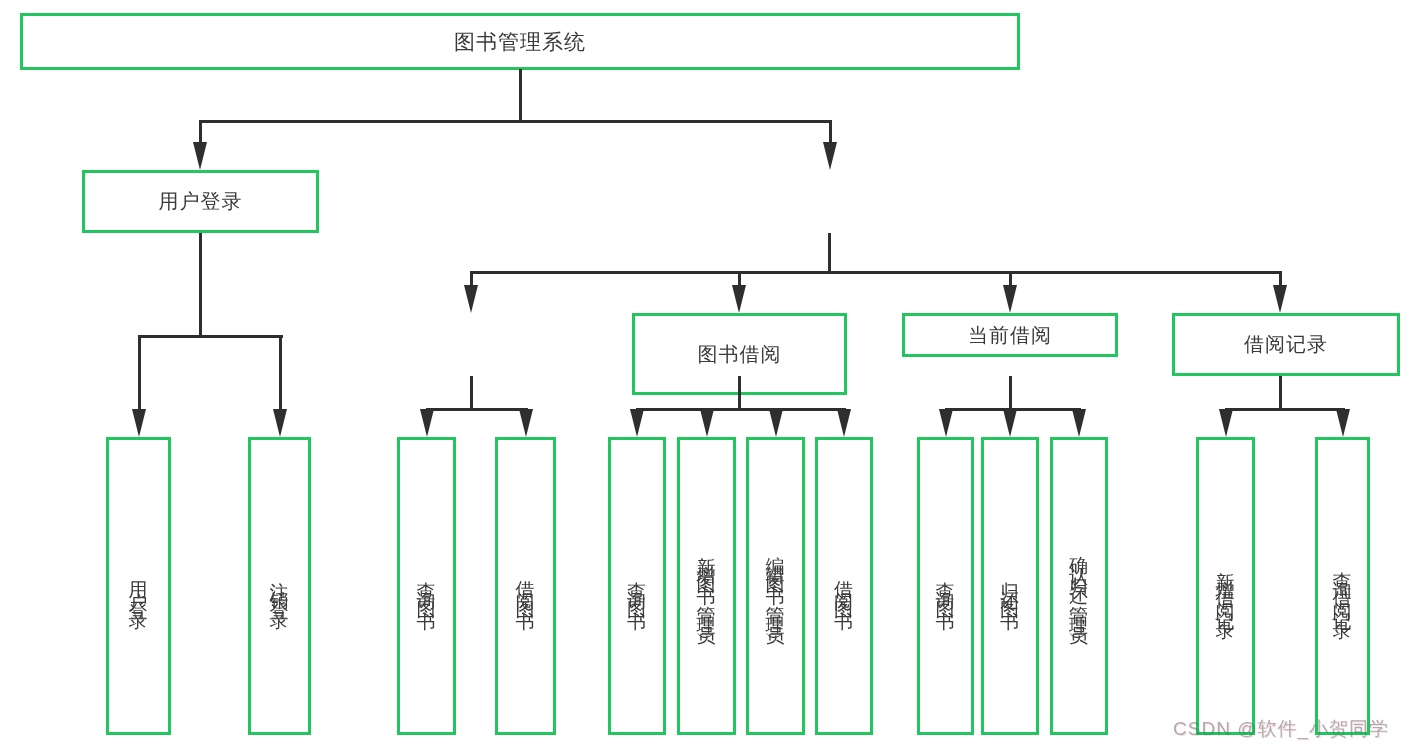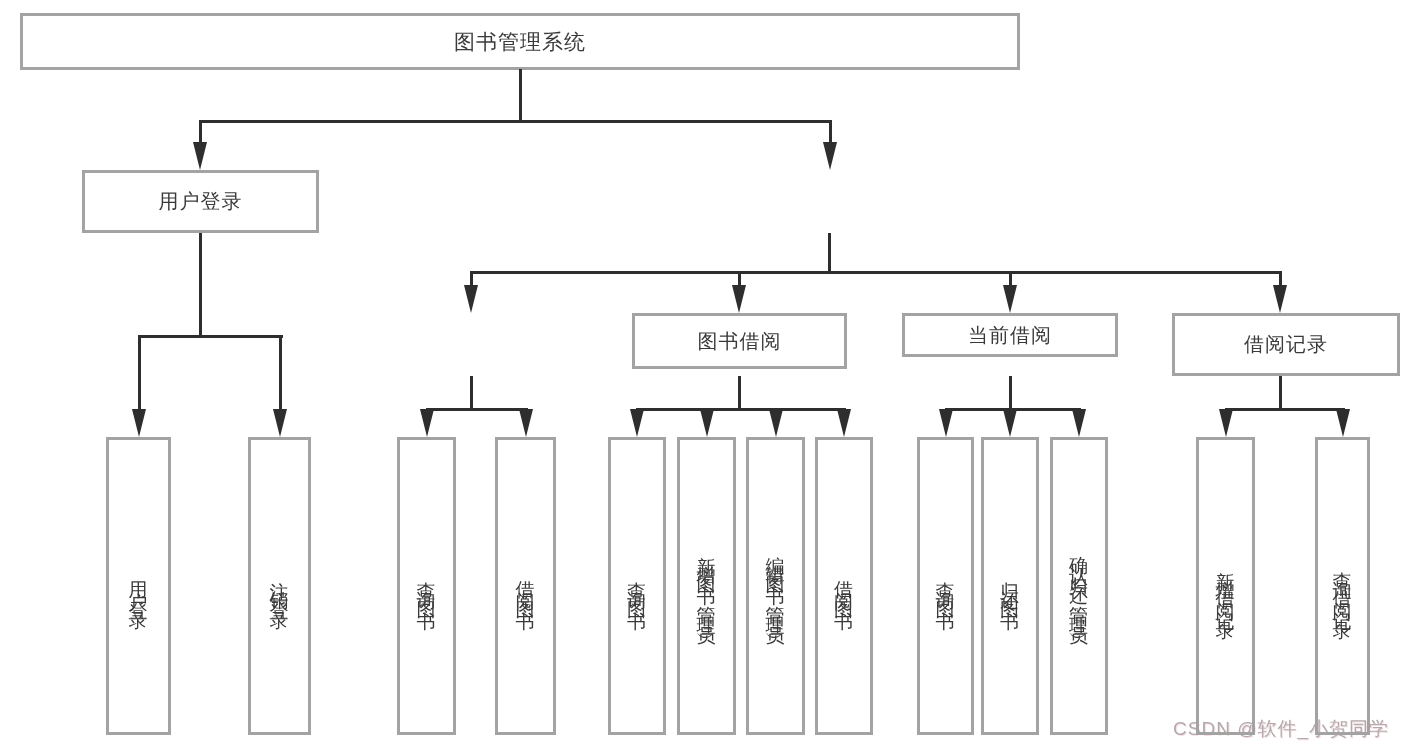--- a/index.html
+++ b/index.html
@@ -6,21 +6,21 @@
   .stage{
     position:relative;
     width:1405px;height:747px;
     background:#ffffff;
     font-family:"Liberation Sans","DejaVu Sans",sans-serif;
     overflow:hidden;
   }
   .box{
     position:absolute;
     box-sizing:border-box;
-    border:3px solid #a3a3a3;
+    border:3px solid #22c55e;
     background:#ffffff;
     display:flex;align-items:center;justify-content:center;
     color:#3a3a3a;
     font-size:20px;
     letter-spacing:1px;
   }
   .box.root{font-size:21px;}
   .label{white-space:nowrap;}
   .vlabel{
     writing-mode:vertical-rl;
@@ -56,21 +56,21 @@
 <div class="stage">
 
   <div class="box root" style="left:20px;top:13px;width:1000px;height:57px;">
     <span class="label">图书管理系统</span>
   </div>
 
   <div class="box" style="left:82px;top:170px;width:237px;height:63px;">
     <span class="label">用户登录</span>
   </div>
 
-  <div class="box" style="left:632px;top:313px;width:215px;height:56px;">
+  <div class="box" style="left:632px;top:313px;width:215px;height:82px;">
     <span class="label">图书借阅</span>
   </div>
   <div class="box" style="left:902px;top:313px;width:216px;height:44px;">
     <span class="label">当前借阅</span>
   </div>
   <div class="box" style="left:1172px;top:313px;width:228px;height:63px;">
     <span class="label">借阅记录</span>
   </div>
 
   <div class="box" style="left:106px;top:437px;width:65px;height:298px;">

